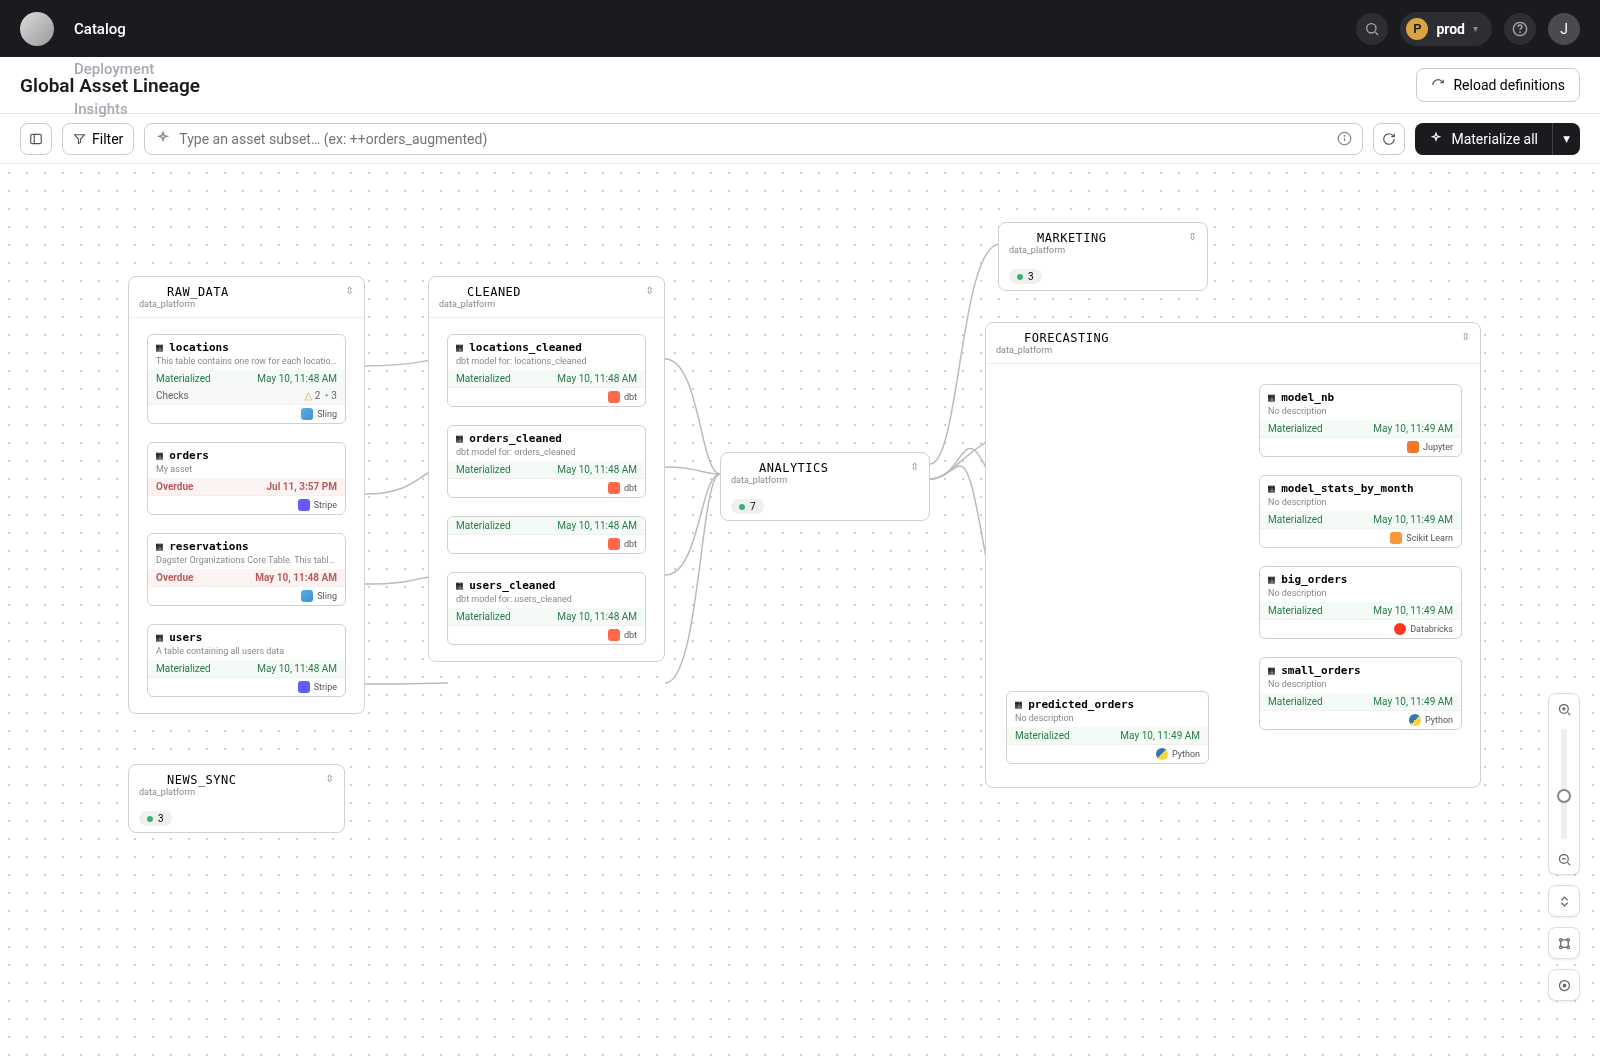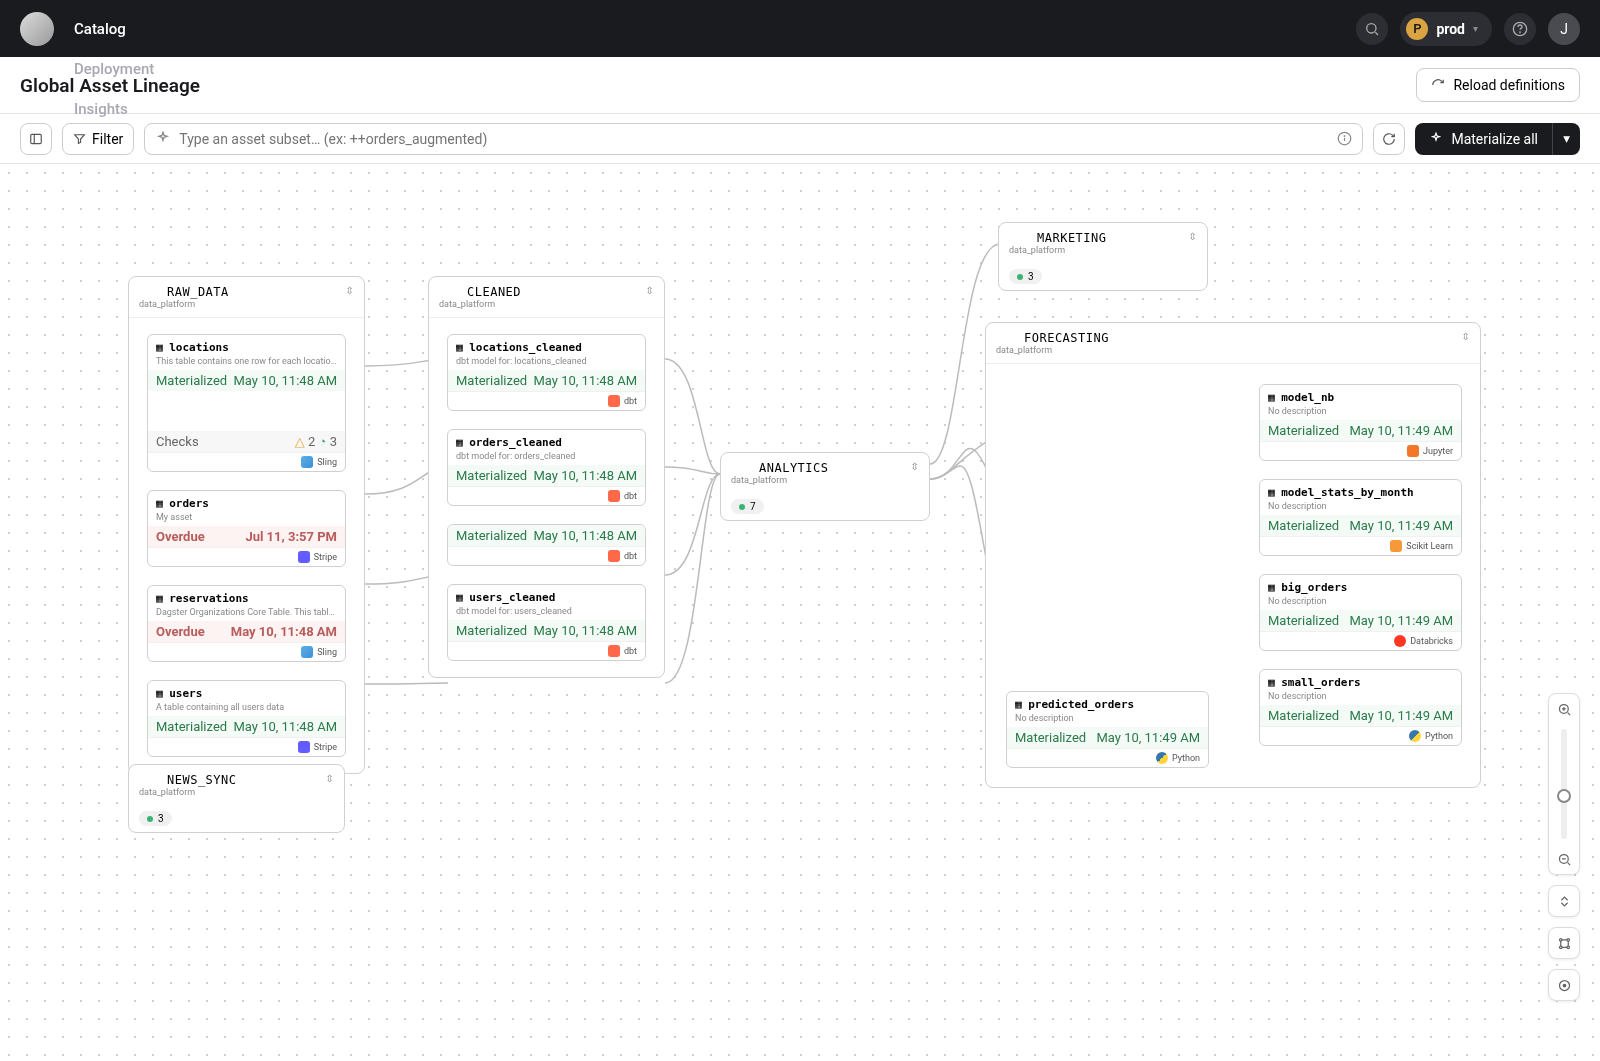--- a/index.html
+++ b/index.html
@@ -44,23 +44,23 @@
 .group-sub { font-size:9px; color:#888; }
 .group-body { padding:16px 18px; display:flex; flex-direction:column; gap:18px; }
 .group-pill { display:inline-flex; align-items:center; gap:5px; padding:2px 8px; background:#f0f0f0; border-radius:10px; font-size:10px; margin:6px 10px; }
 .dot-g { width:6px; height:6px; border-radius:50%; background:#3bb273; }
 
 
 .asset { border:1px solid #d0d0d0; border-radius:6px; background:#fff; font-size:10px; overflow:hidden; }
 .asset-top { padding:6px 8px 4px; }
 .asset-name { font-family:ui-monospace,Menlo,monospace; font-weight:600; font-size:11px; display:flex; align-items:center; gap:5px; }
 .asset-desc { color:#888; font-size:9px; margin-top:2px; white-space:nowrap; overflow:hidden; text-overflow:ellipsis; }
-.asset-stat { display:flex; justify-content:space-between; padding:3px 8px; font-size:13px; background:#f4fbf6; color:#2a7a4a; }
+.asset-stat { display:flex; justify-content:space-between; padding:3px 8px; font-size:10px; background:#f4fbf6; color:#2a7a4a; }
 .asset-stat.over { background:#fdf3f3; color:#b85c5c;font-weight:bold; }
-.asset-stat.chk { background:#f7f7f7; color:#666;margin-top:40px; }
+.asset-stat.chk { background:#f7f7f7; color:#666; }
 .asset-tag { display:flex; justify-content:flex-end; padding:3px 8px; font-size:9px; color:#555; gap:4px; align-items:center; border-top:1px solid #f0f0f0; }
 .tag-ic { width:12px; height:12px; border-radius:3px; display:inline-block; }
 .ic-sling { background:linear-gradient(135deg,#5ab0e8,#3d8fd4); }
 .ic-stripe { background:#635bff; }
 .ic-dbt { background:#ff694a; }
 .ic-jup { background:#f37726; }
 .ic-sk { background:#f89939; }
 .ic-db { background:#ff3621; border-radius:50%; }
 .ic-py { background:linear-gradient(135deg,#3776ab 50%,#ffd43b 50%); border-radius:50%; }
 .ic-check { color:#3bb273; }

